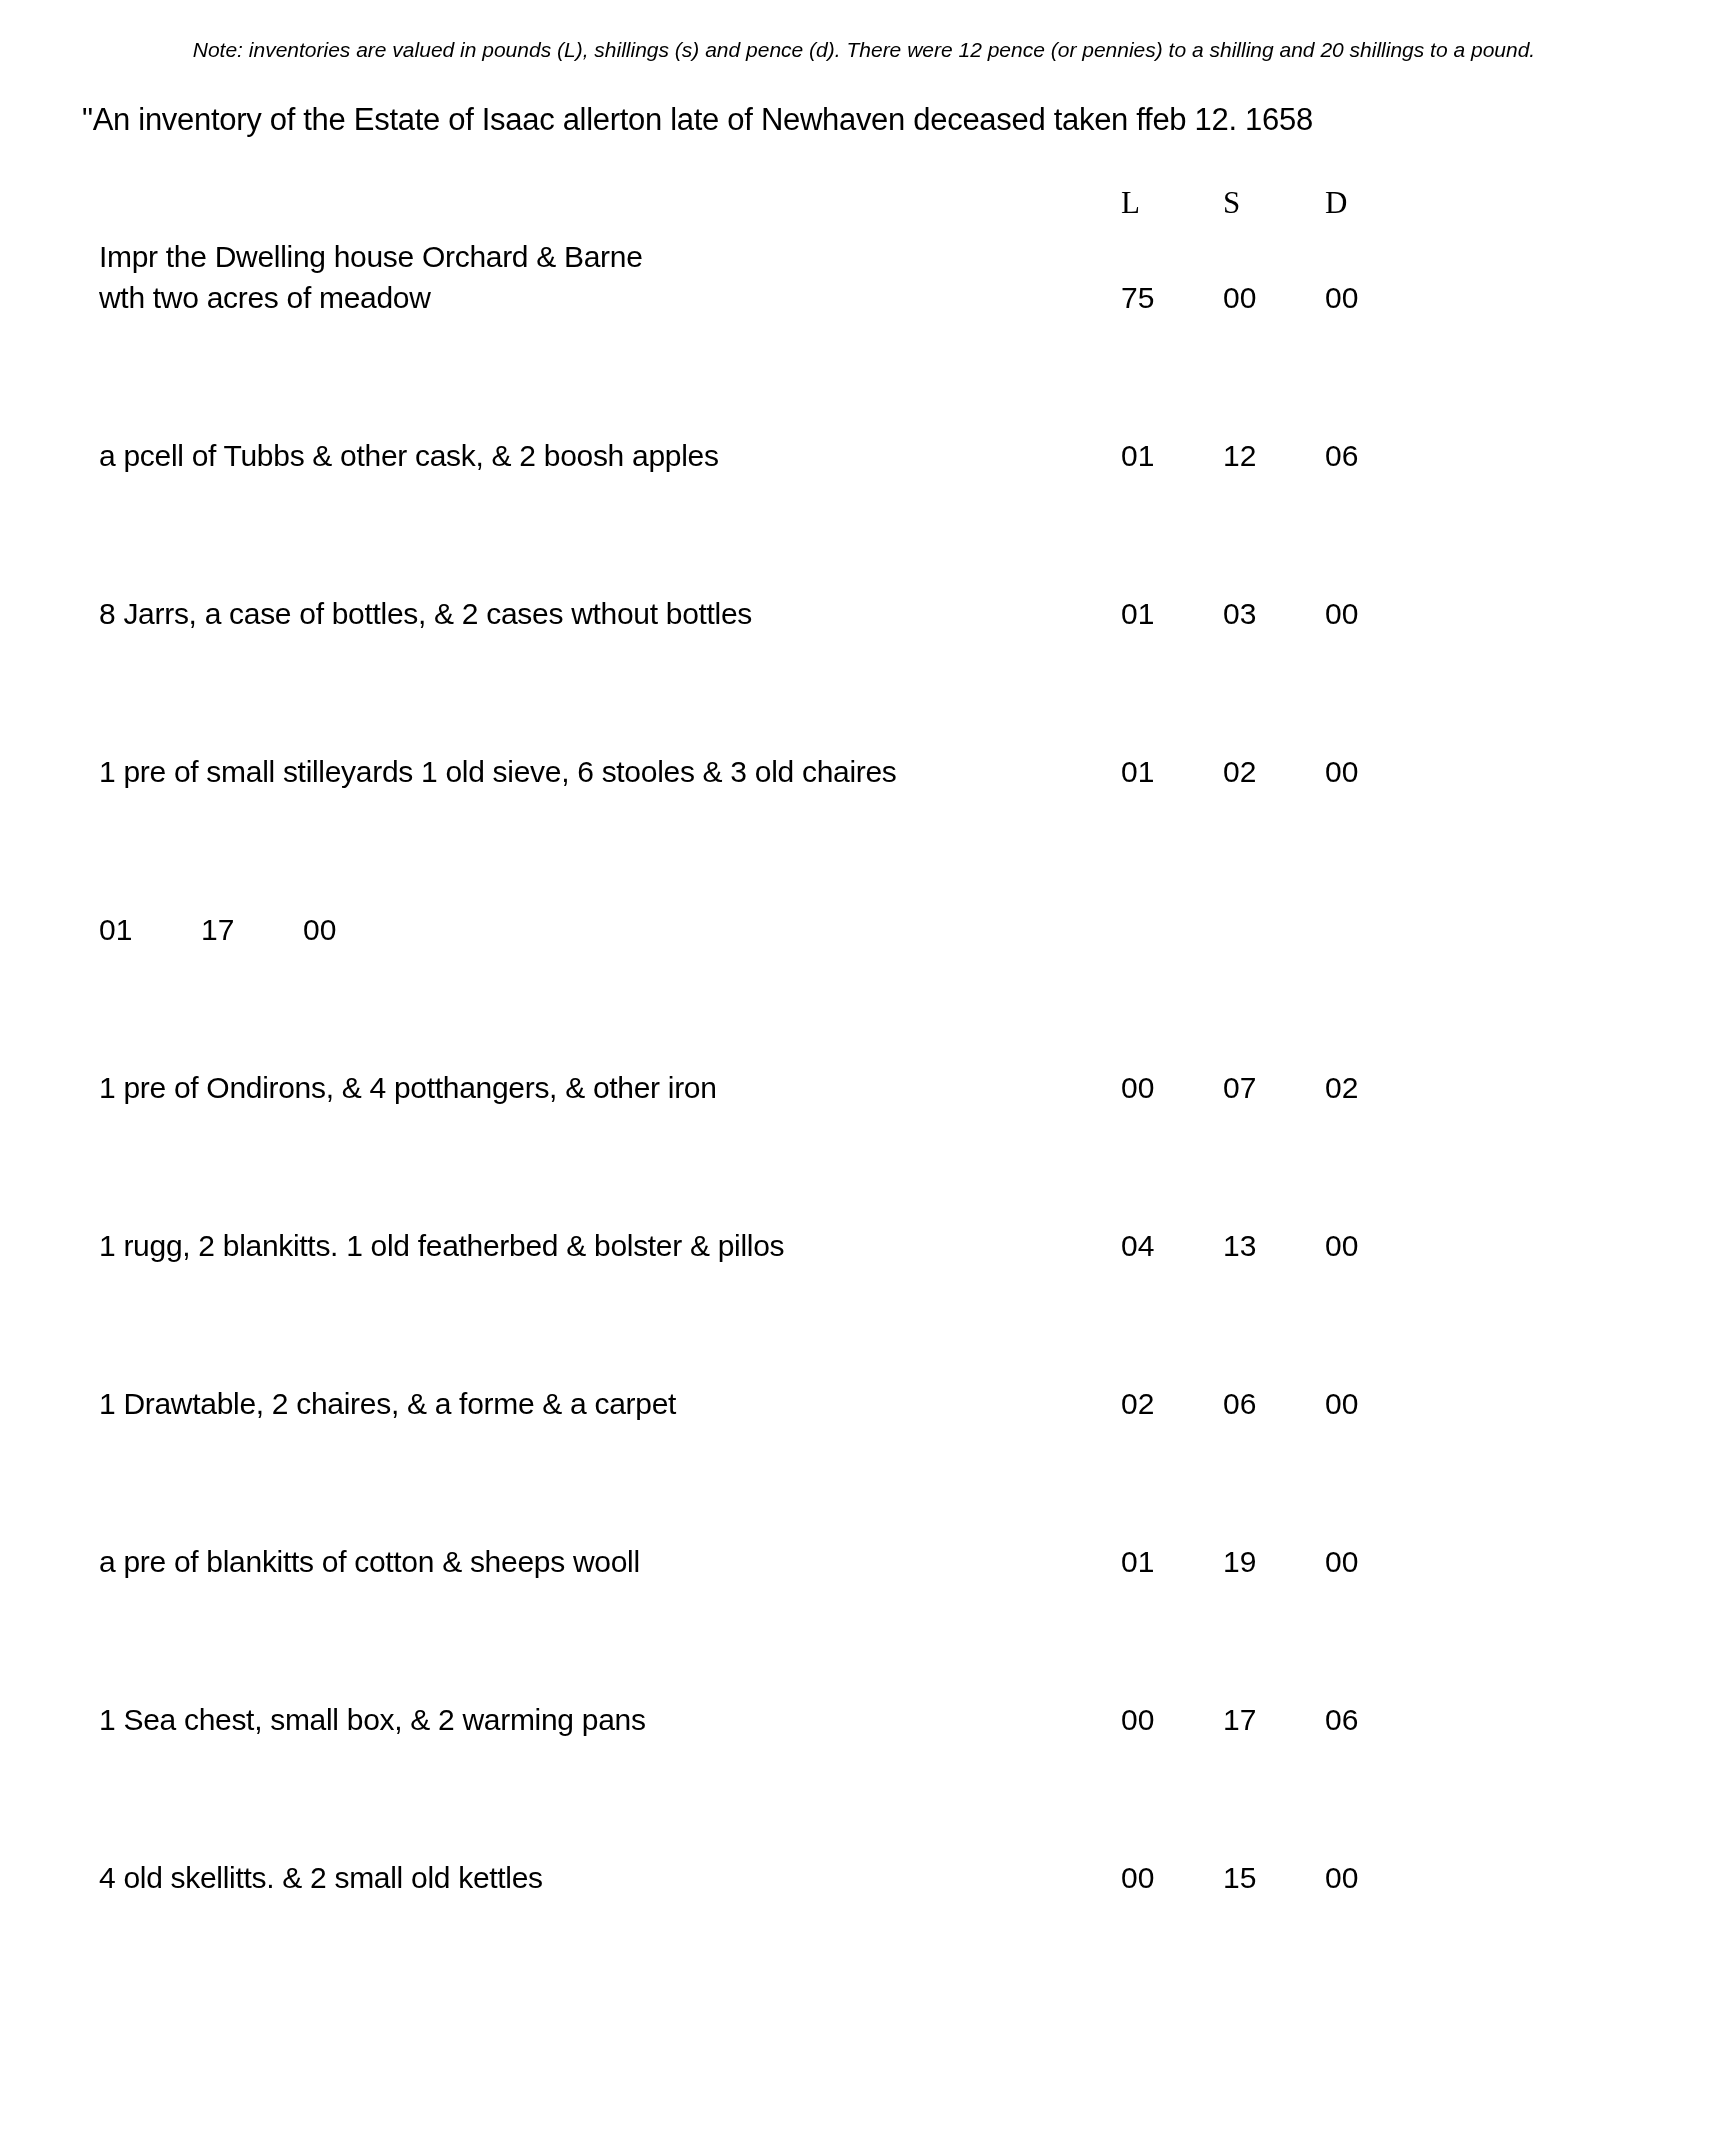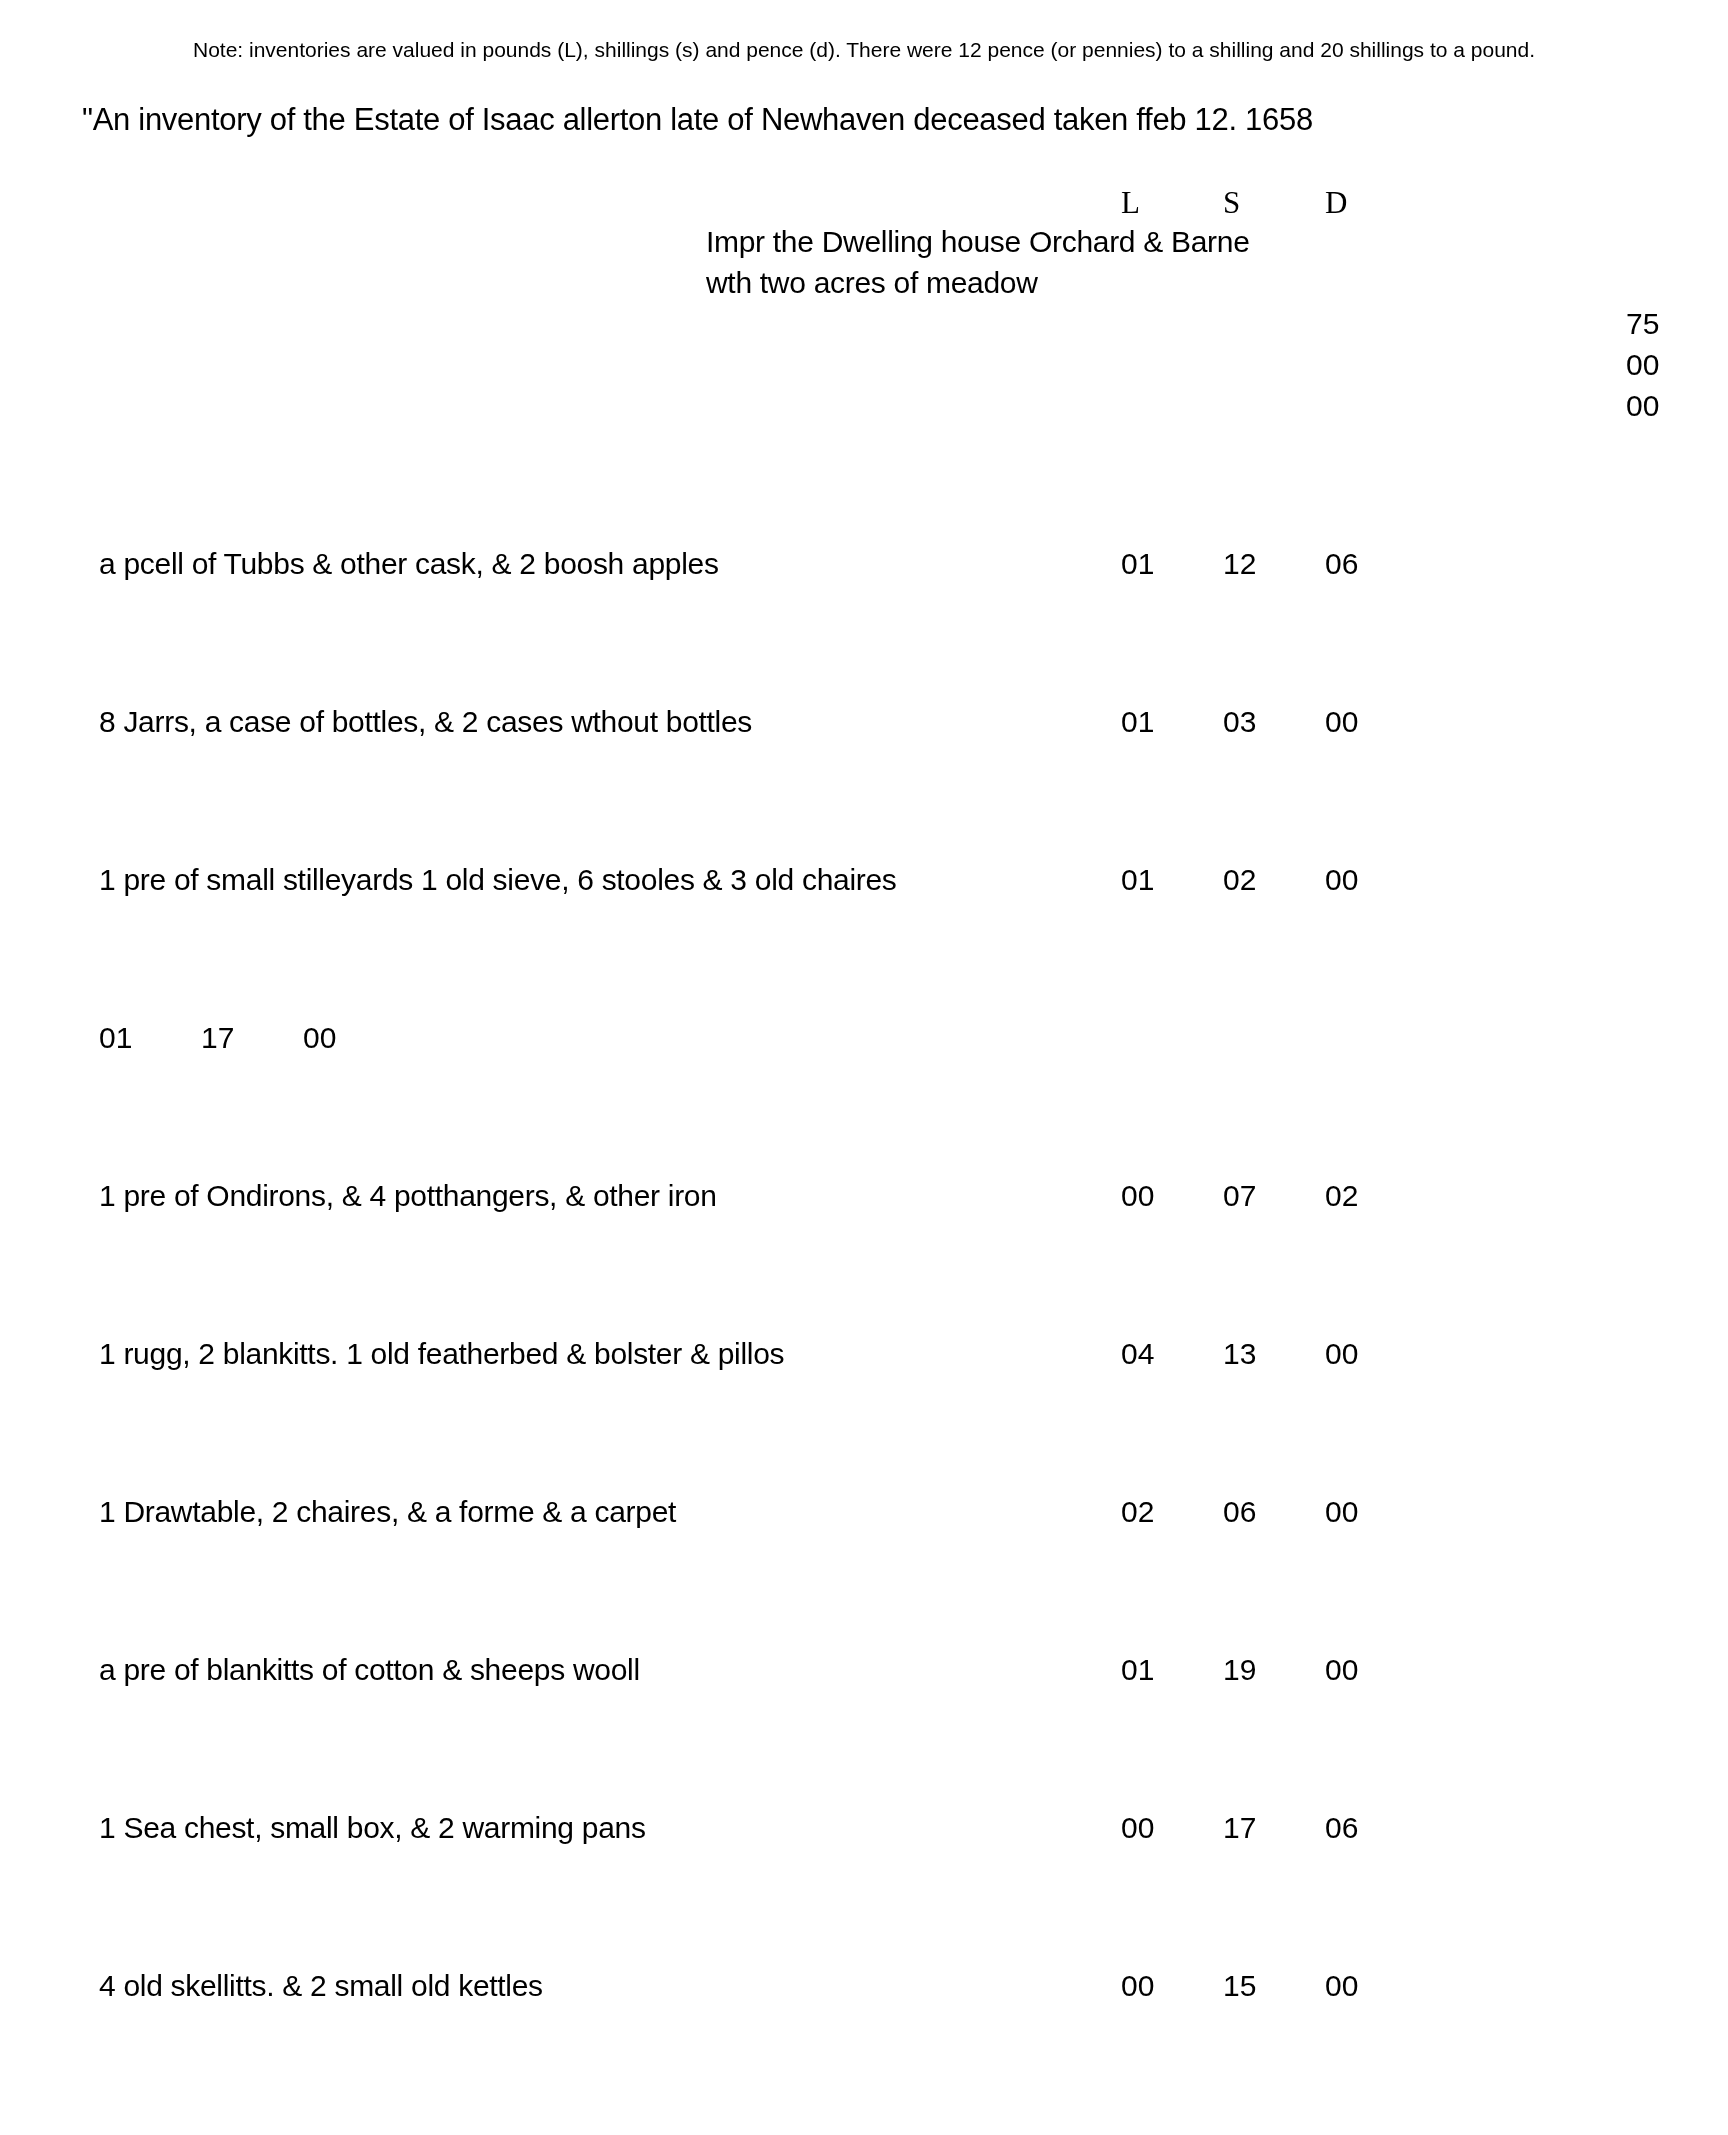--- a/index.html
+++ b/index.html
@@ -20,20 +20,21 @@
     text-align: center;
     font-size: 35px;
     line-height: 42px;
     font-weight: bold;
     letter-spacing: -0.3px;
     color: #7d1b10;
   }
   .note {
     margin: 37px 0 0 0;
     text-align: center;
+    font-style: italic;
     font-size: 21px;
     line-height: 25px;
   }
   .intro {
     margin: 39px 0 0 82px;
     font-size: 31px;
     line-height: 37px;
     letter-spacing: -0.3px;
   }
   .inv-table {
@@ -58,22 +59,21 @@
   .header-row .col {
     font-family: "Liberation Serif", serif;
     font-size: 31px;
     line-height: 33px;
     font-weight: normal;
   }
   .item-row {
     margin-top: 117px;
   }
   #rows .item-row:first-child {
-    margin-top: 2px;
-    flex-direction: column;
+    margin-top: 17px;
   }
 </style>
 </head>
 <body>
 
 <div class="page">
 
 
   <p class="note">Note: inventories are valued in pounds (L), shillings (s) and pence (d). There were 12 pence (or pennies) to a shilling and 20 shillings to a pound.</p>
 

